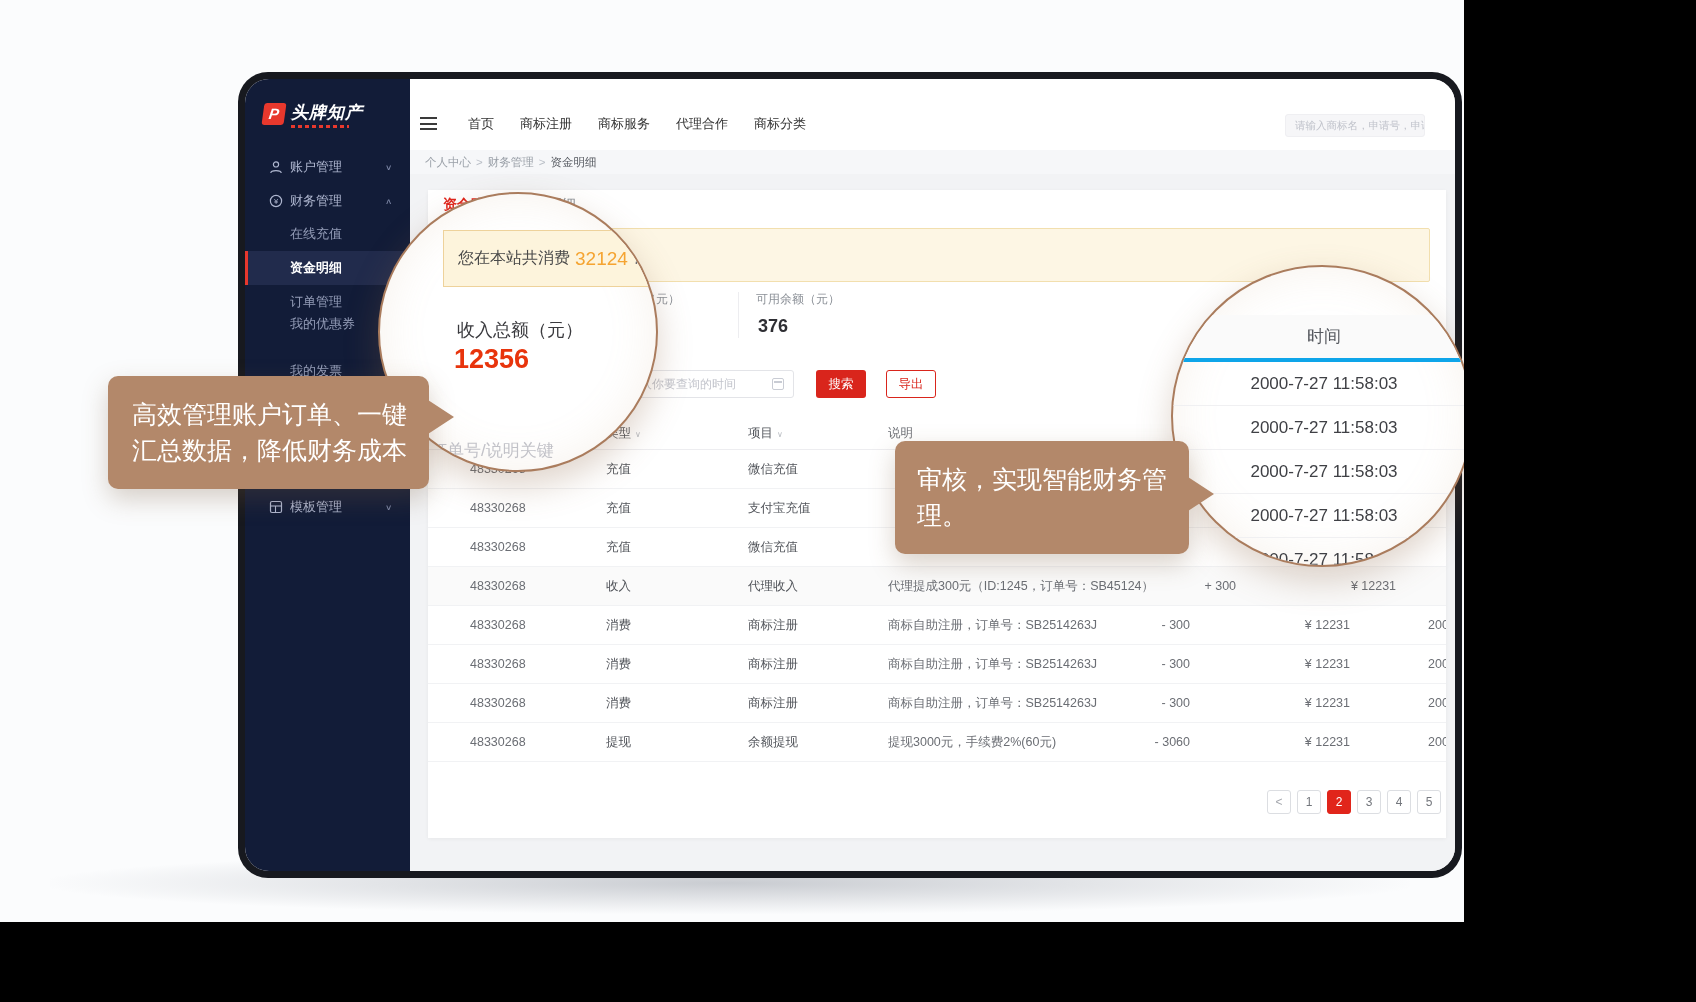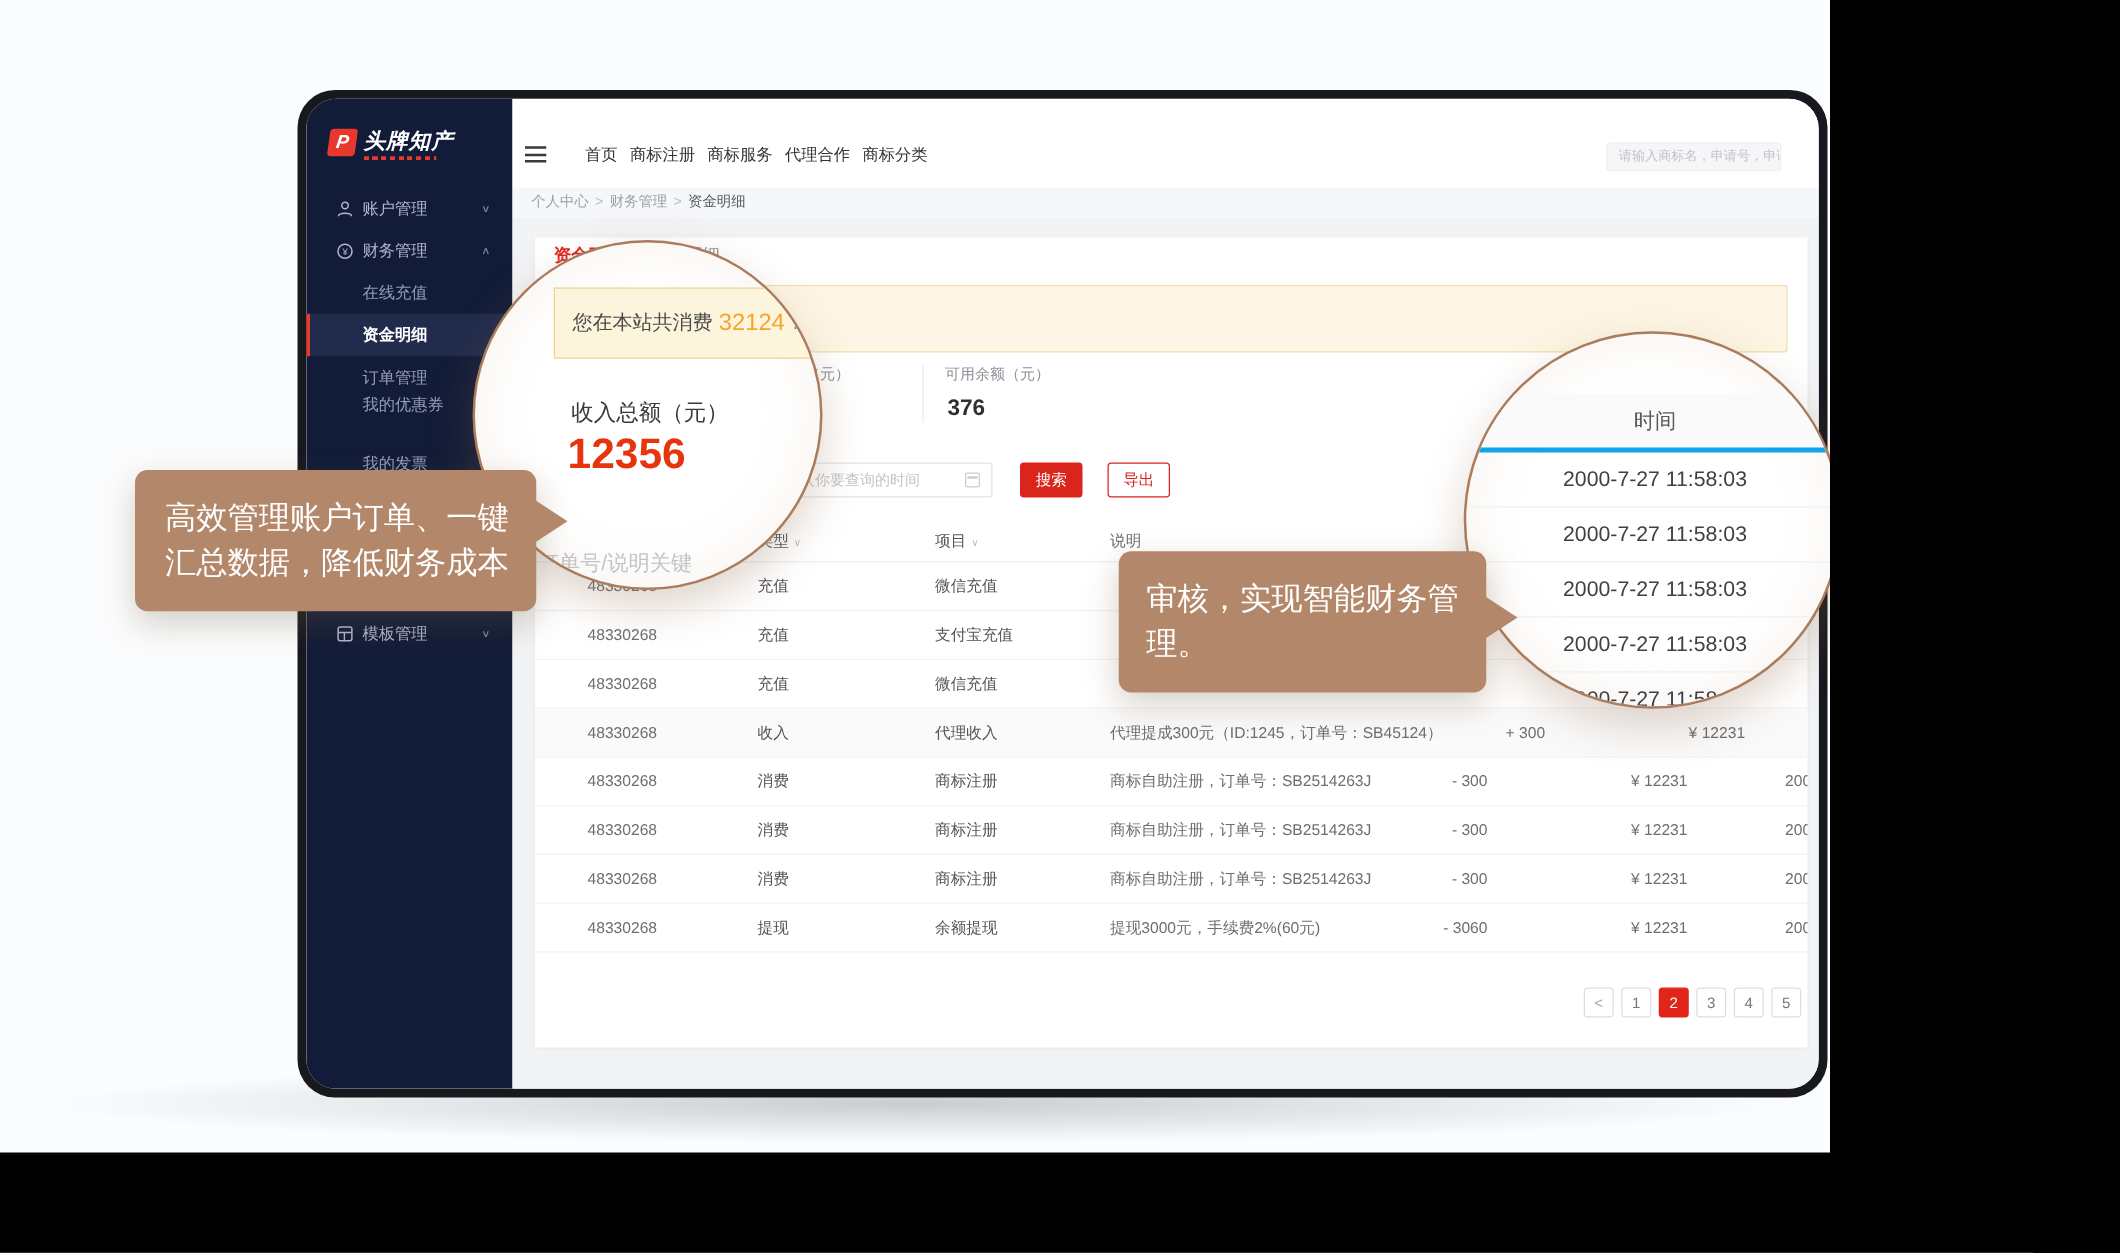--- a/index.html
+++ b/index.html
@@ -31,21 +31,21 @@
   .side-sub .lbl{color:#949db8;}
   .side-active{background:#212b4c;}
   .side-active .lbl{color:#fff;font-weight:bold;}
   .side-active::before{content:"";position:absolute;left:0;top:0;width:3px;height:34px;background:#e8382d;}
 
   
   .navbar{position:absolute;left:165px;top:0;width:1045px;height:71px;background:#fff;}
   .hamburger{position:absolute;left:10px;top:38px;width:17px;height:13px;
     border-top:2px solid #3a3a3a;border-bottom:2px solid #3a3a3a;}
   .hamburger::after{content:"";position:absolute;left:0;top:3.5px;width:17px;height:2px;background:#3a3a3a;}
-  .nav-items{position:absolute;left:58px;top:36px;display:flex;gap:10px;font-size:13px;color:#333;}
+  .nav-items{position:absolute;left:58px;top:36px;display:flex;gap:26px;font-size:13px;color:#333;}
   .nav-item{cursor:pointer;}
   .top-search{position:absolute;left:875px;top:35px;width:140px;height:23px;background:#f6f6f8;
     border:1px solid #efeff2;border-radius:3px;font-size:10.5px;color:#c0c3cb;line-height:21px;padding-left:9px;
     white-space:nowrap;overflow:hidden;}
 
   
   .breadcrumb{position:absolute;left:165px;top:71px;width:1045px;height:24px;background:#f6f7f9;
     font-size:11.5px;color:#9aa0a8;line-height:24px;}
   .breadcrumb .inner{padding-left:15px;}
   .crumb-sep{margin:0 5px;color:#b9bec6;}
@@ -101,21 +101,21 @@
   
   .lens{position:absolute;border-radius:50%;background:#fff;border:2px solid #aa7c5d;overflow:hidden;
     box-shadow:0 14px 34px rgba(140,100,70,.28), inset 0 0 46px rgba(200,160,120,.14);}
   .lens-left{left:378px;top:192px;width:280px;height:280px;}
   .lens-right{left:1171px;top:265px;width:302px;height:302px;}
   .lz-banner{position:absolute;left:63px;top:36px;width:240px;height:57px;background:#fdf4dc;
     border:1px solid #eed29b;display:flex;align-items:center;padding-left:14px;font-size:16px;color:#4a4a4a;white-space:nowrap;}
   .lz-banner .big-amt{font-size:19px;font-weight:normal;color:#f5a431;margin:0 5px;}
   .lz-banner .tail{color:#6e6e72;}
   .lz-stat-label{position:absolute;left:77px;top:124px;font-size:18px;color:#3a3a3e;}
-  .lz-stat-value{position:absolute;left:74px;top:150px;font-size:34px;font-weight:bold;color:#e8340c;}
+  .lz-stat-value{position:absolute;left:74px;top:150px;font-size:27px;font-weight:bold;color:#e8340c;}
   .lz-placeholder{position:absolute;left:50px;top:245px;font-size:17px;color:#c2c2c8;white-space:nowrap;}
   .rz-head{position:absolute;left:0;top:48px;width:302px;height:47px;background:#fafafa;
     border-bottom:4px solid #0ea5e9;display:flex;align-items:center;justify-content:center;
     font-size:17px;color:#55585e;}
   .rz-row{position:absolute;left:0;width:302px;height:44px;display:flex;align-items:center;justify-content:center;
     font-size:17px;color:#3f4045;border-bottom:1px solid #f0f0f2;white-space:nowrap;}
 
   
   .tooltip{position:absolute;background:#b3886a;border-radius:10px;color:#fff;font-size:25px;line-height:1.45;
     padding:20px 22px;box-shadow:0 10px 26px rgba(120,90,60,.28);white-space:nowrap;}

